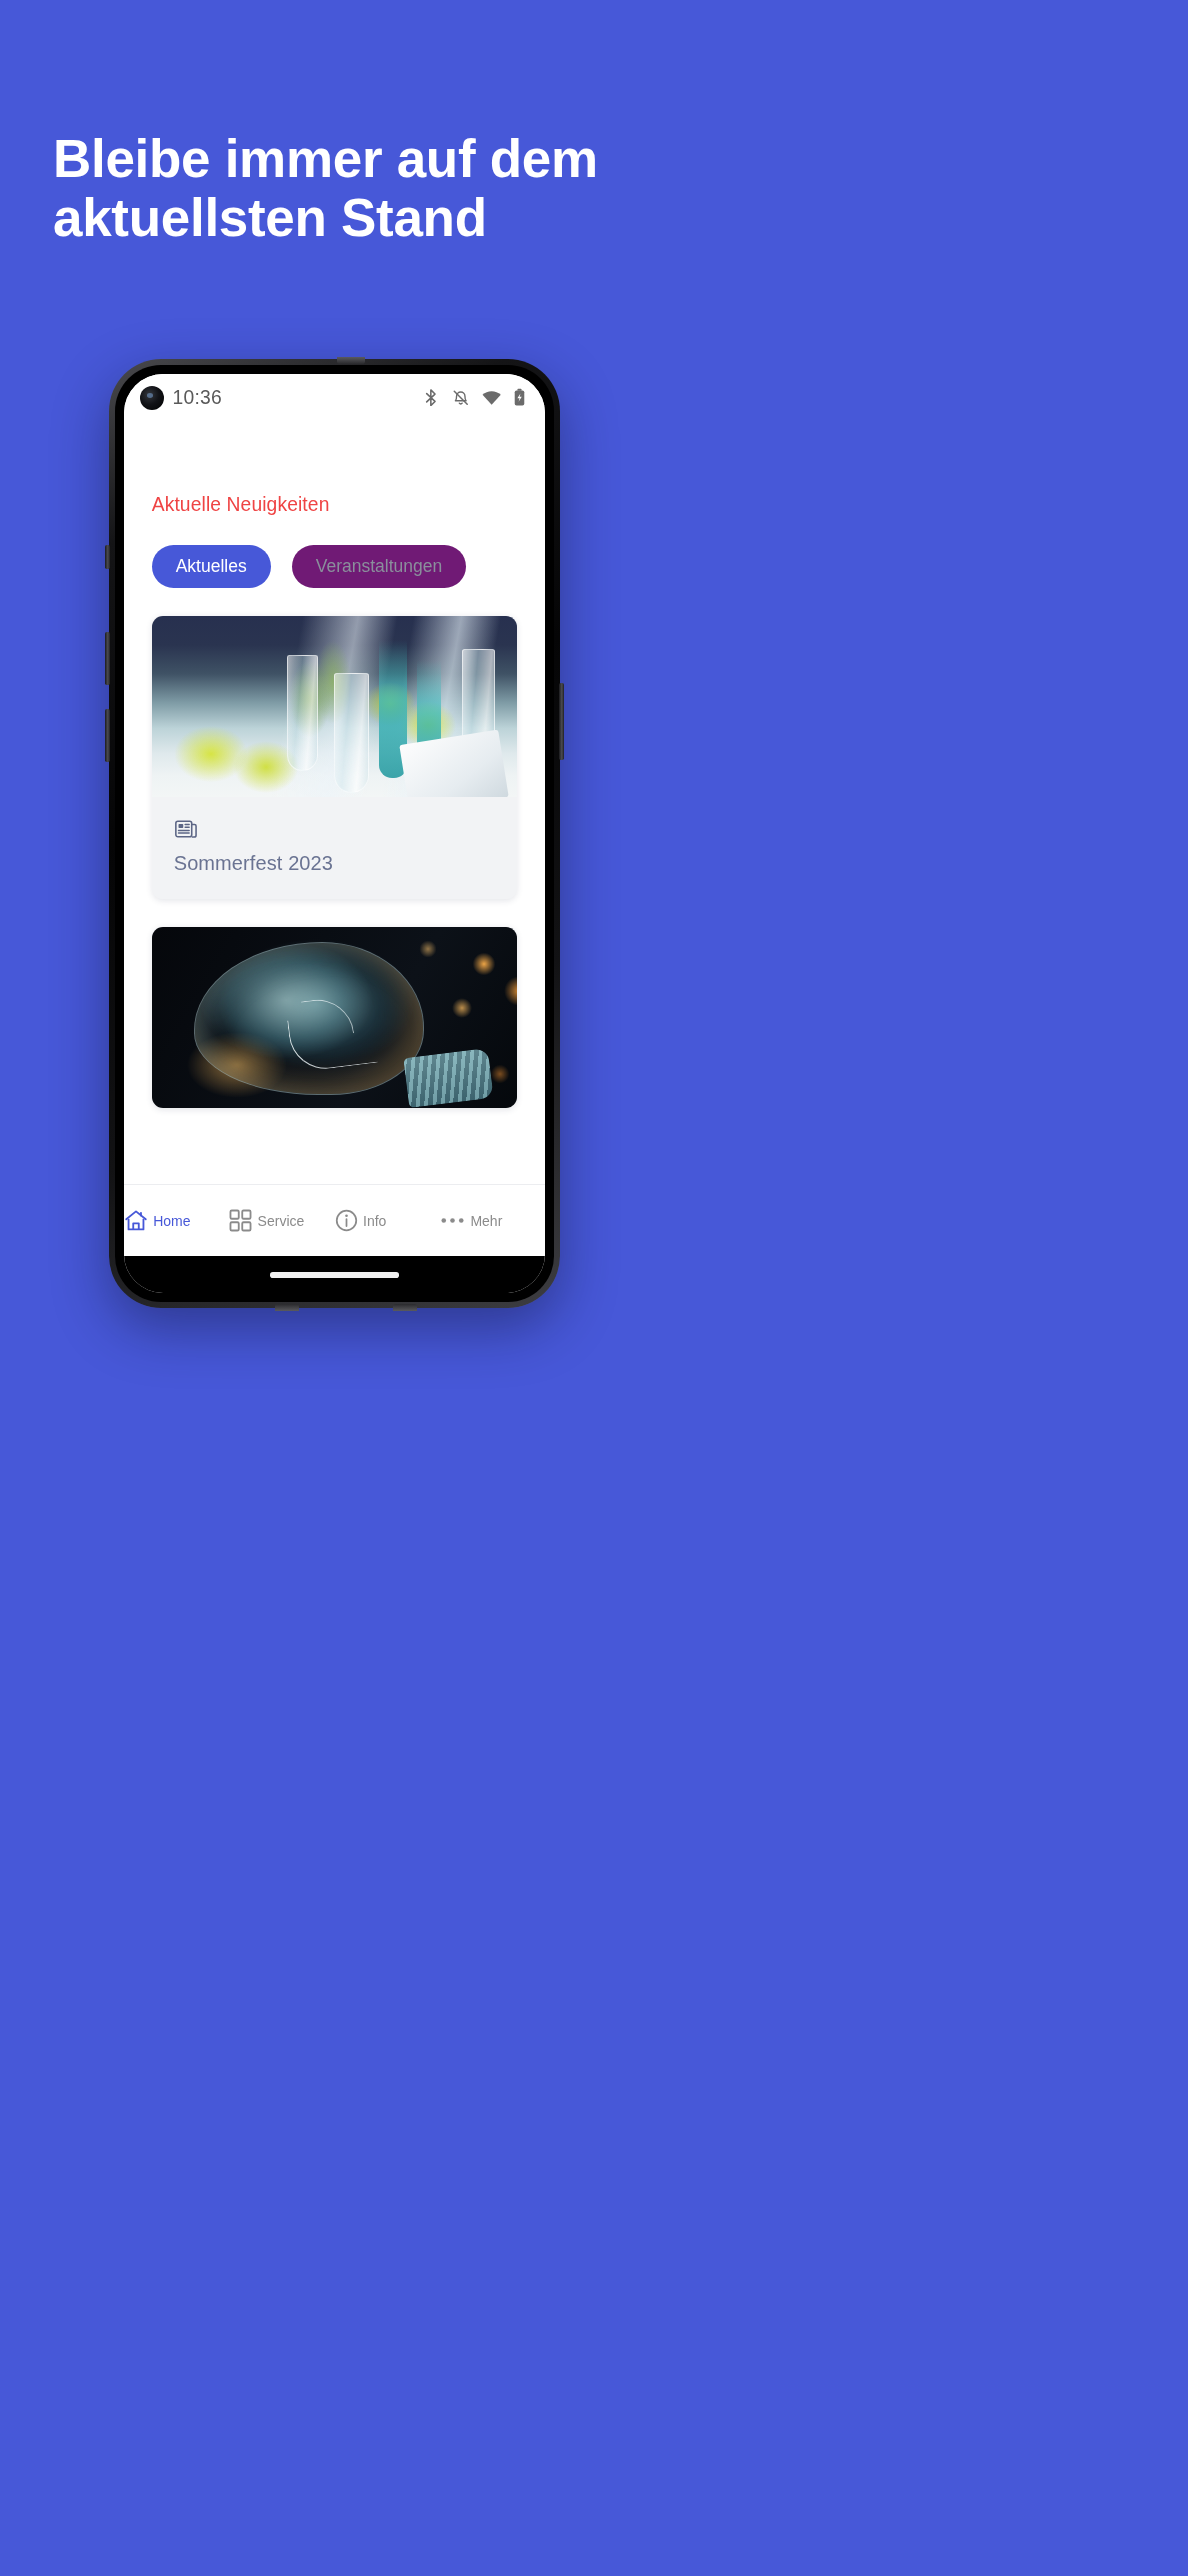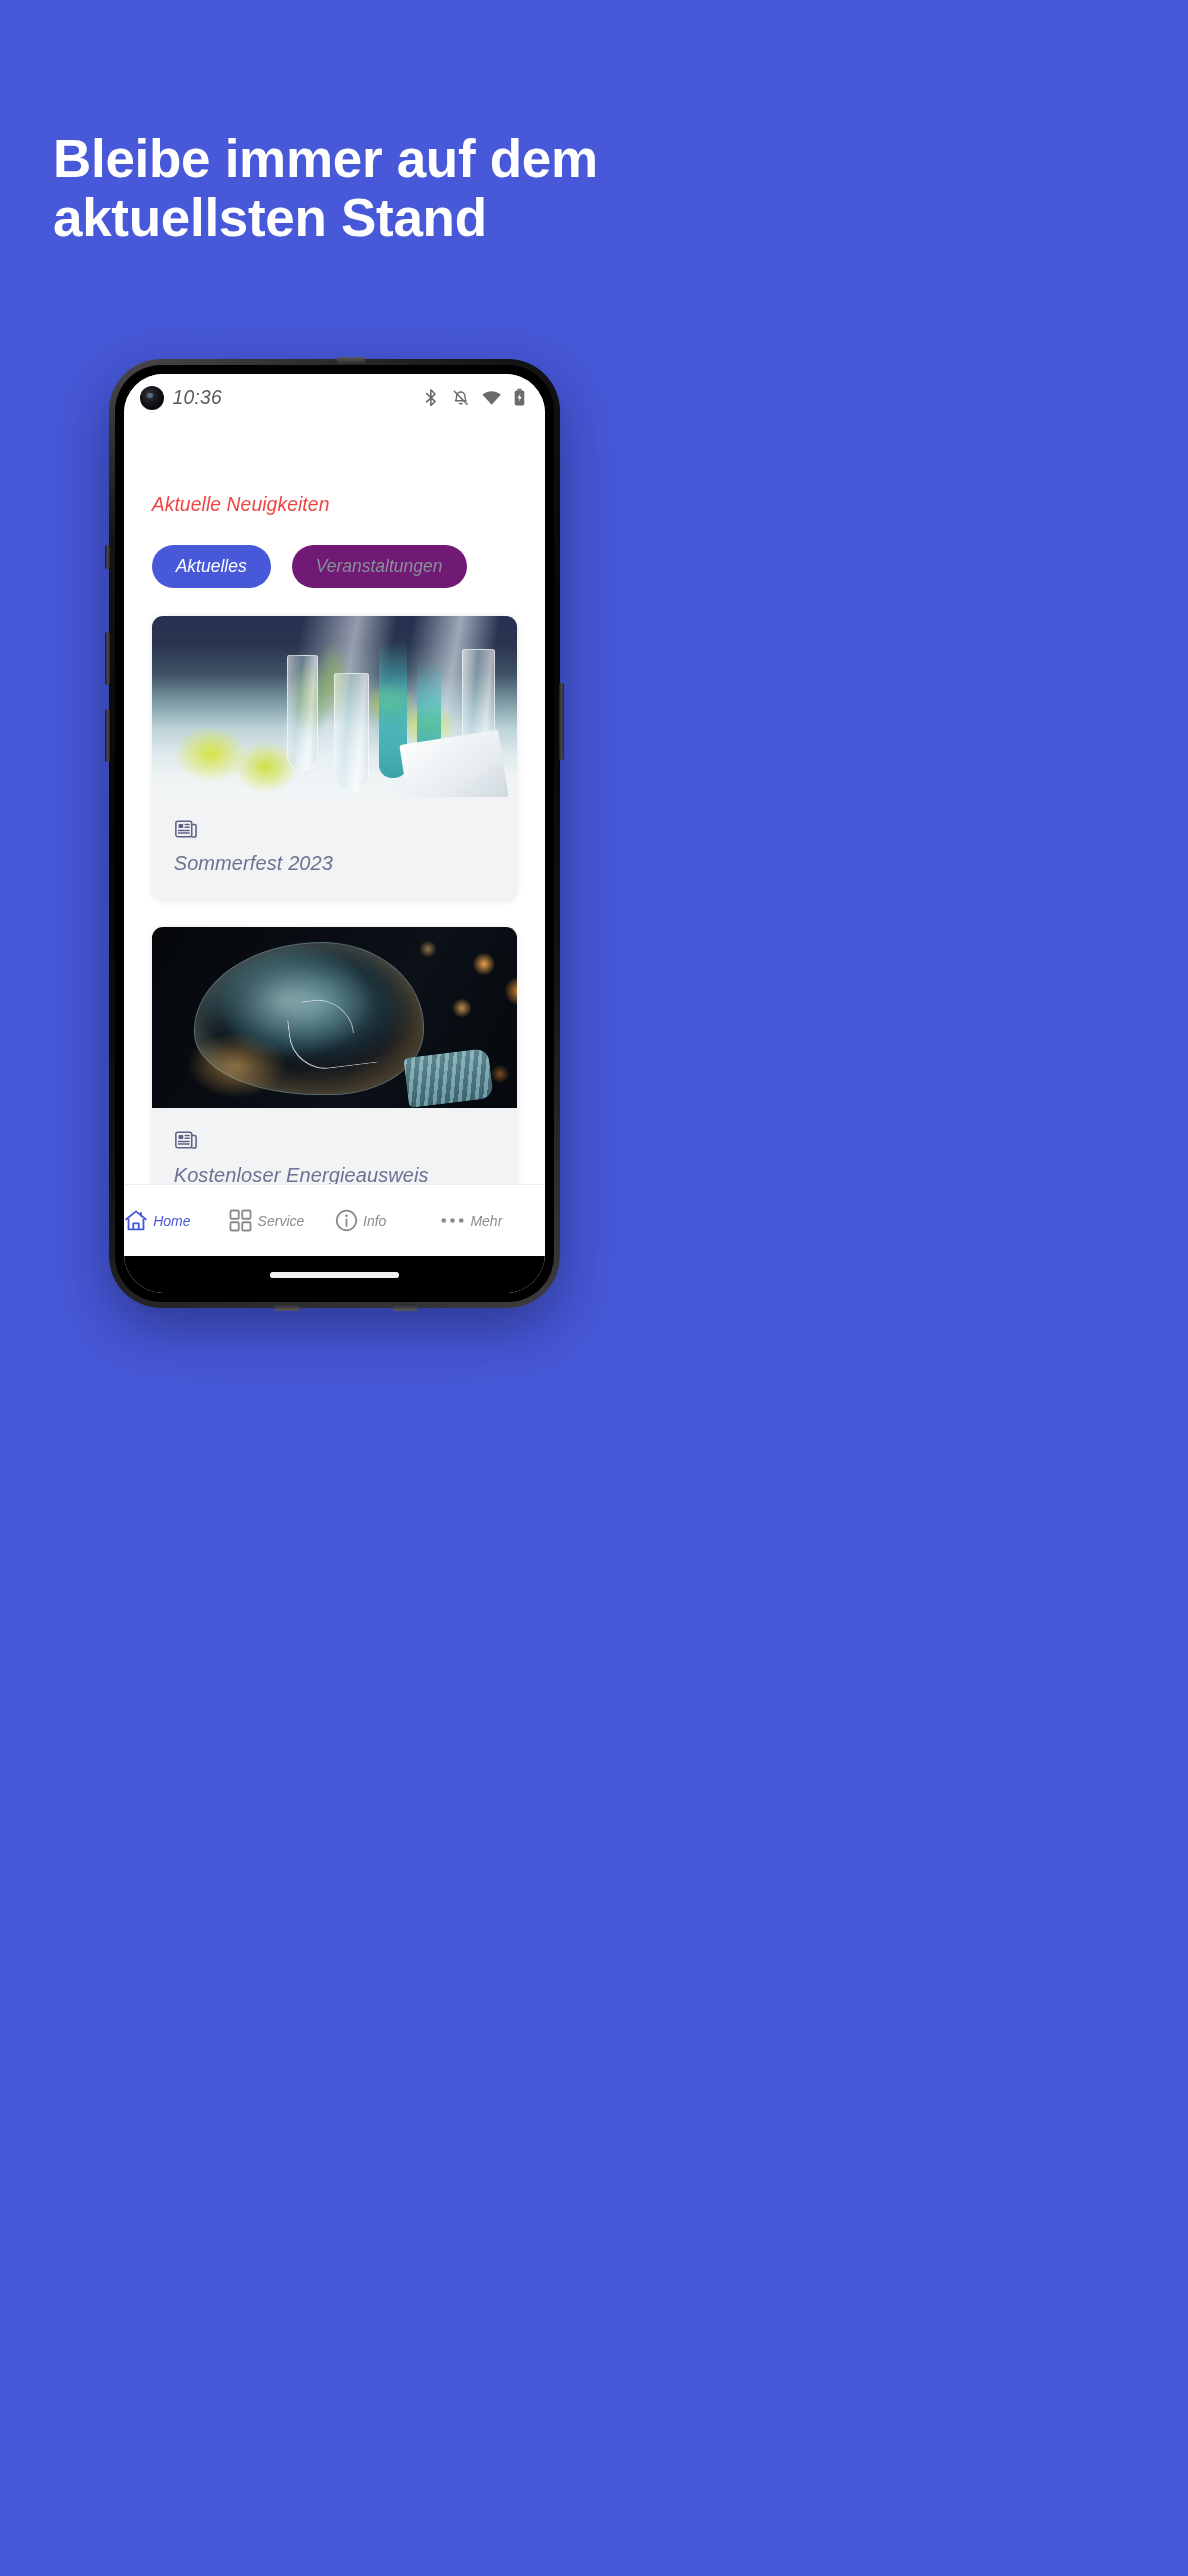--- a/index.html
+++ b/index.html
@@ -50,21 +50,20 @@
     position:relative;
   }
   .screen {
     width:100%; height:100%;
     border-radius:39px;
     background:#FFFFFF;
     overflow:hidden;
     position:relative;
     display:flex;
     flex-direction:column;
-    font-style:italic;
   }
 
   
   .btn-side {
     position:absolute;
     background:linear-gradient(90deg,#1b1b1d,#4c4c50 55%,#202023);
     border-radius:1.8px;
   }
   .btn-top-notch {
     left:228px; top:-1.8px;
@@ -392,31 +391,20 @@
               <div class="card-title">Sommerfest 2023</div>
             </div>
           </div>
 
           <div class="card">
             <div class="card-img art-bulb">
               <div class="bulb-glass"></div>
               <div class="filament"></div>
               <div class="bulb-base"></div>
             </div>
-            <div class="card-foot">
-              <span class="card-icon">
-                <svg width="24" height="24" viewBox="0 0 26 26" fill="none">
-                  <rect x="2" y="4.6" width="17.2" height="16.8" rx="2.2" stroke="#5C6585" stroke-width="1.7"></rect>
-                  <path d="M19.2 8.2h3.1a1.6 1.6 0 011.6 1.6v9.9a2 2 0 01-2 2h-2.7" stroke="#5C6585" stroke-width="1.7" stroke-linejoin="round"></path>
-                  <rect x="4.9" y="7.5" width="5.1" height="4.3" rx="0.8" fill="#5C6585"></rect>
-                  <path d="M12.1 8.2h4.3M12.1 11.1h4.3M4.9 14.6h11.5M4.9 17.4h11.5" stroke="#5C6585" stroke-width="1.6" stroke-linecap="round"></path>
-                </svg>
-              </span>
-              <div class="card-title">Kostenloser Energieausweis</div>
-            </div>
           </div>
 
         </div>
       </div>
 
       <div class="bottomnav">
 
         <div class="navitem active">
           <span>
             <svg width="24" height="23" viewBox="0 0 26 25" fill="none">

